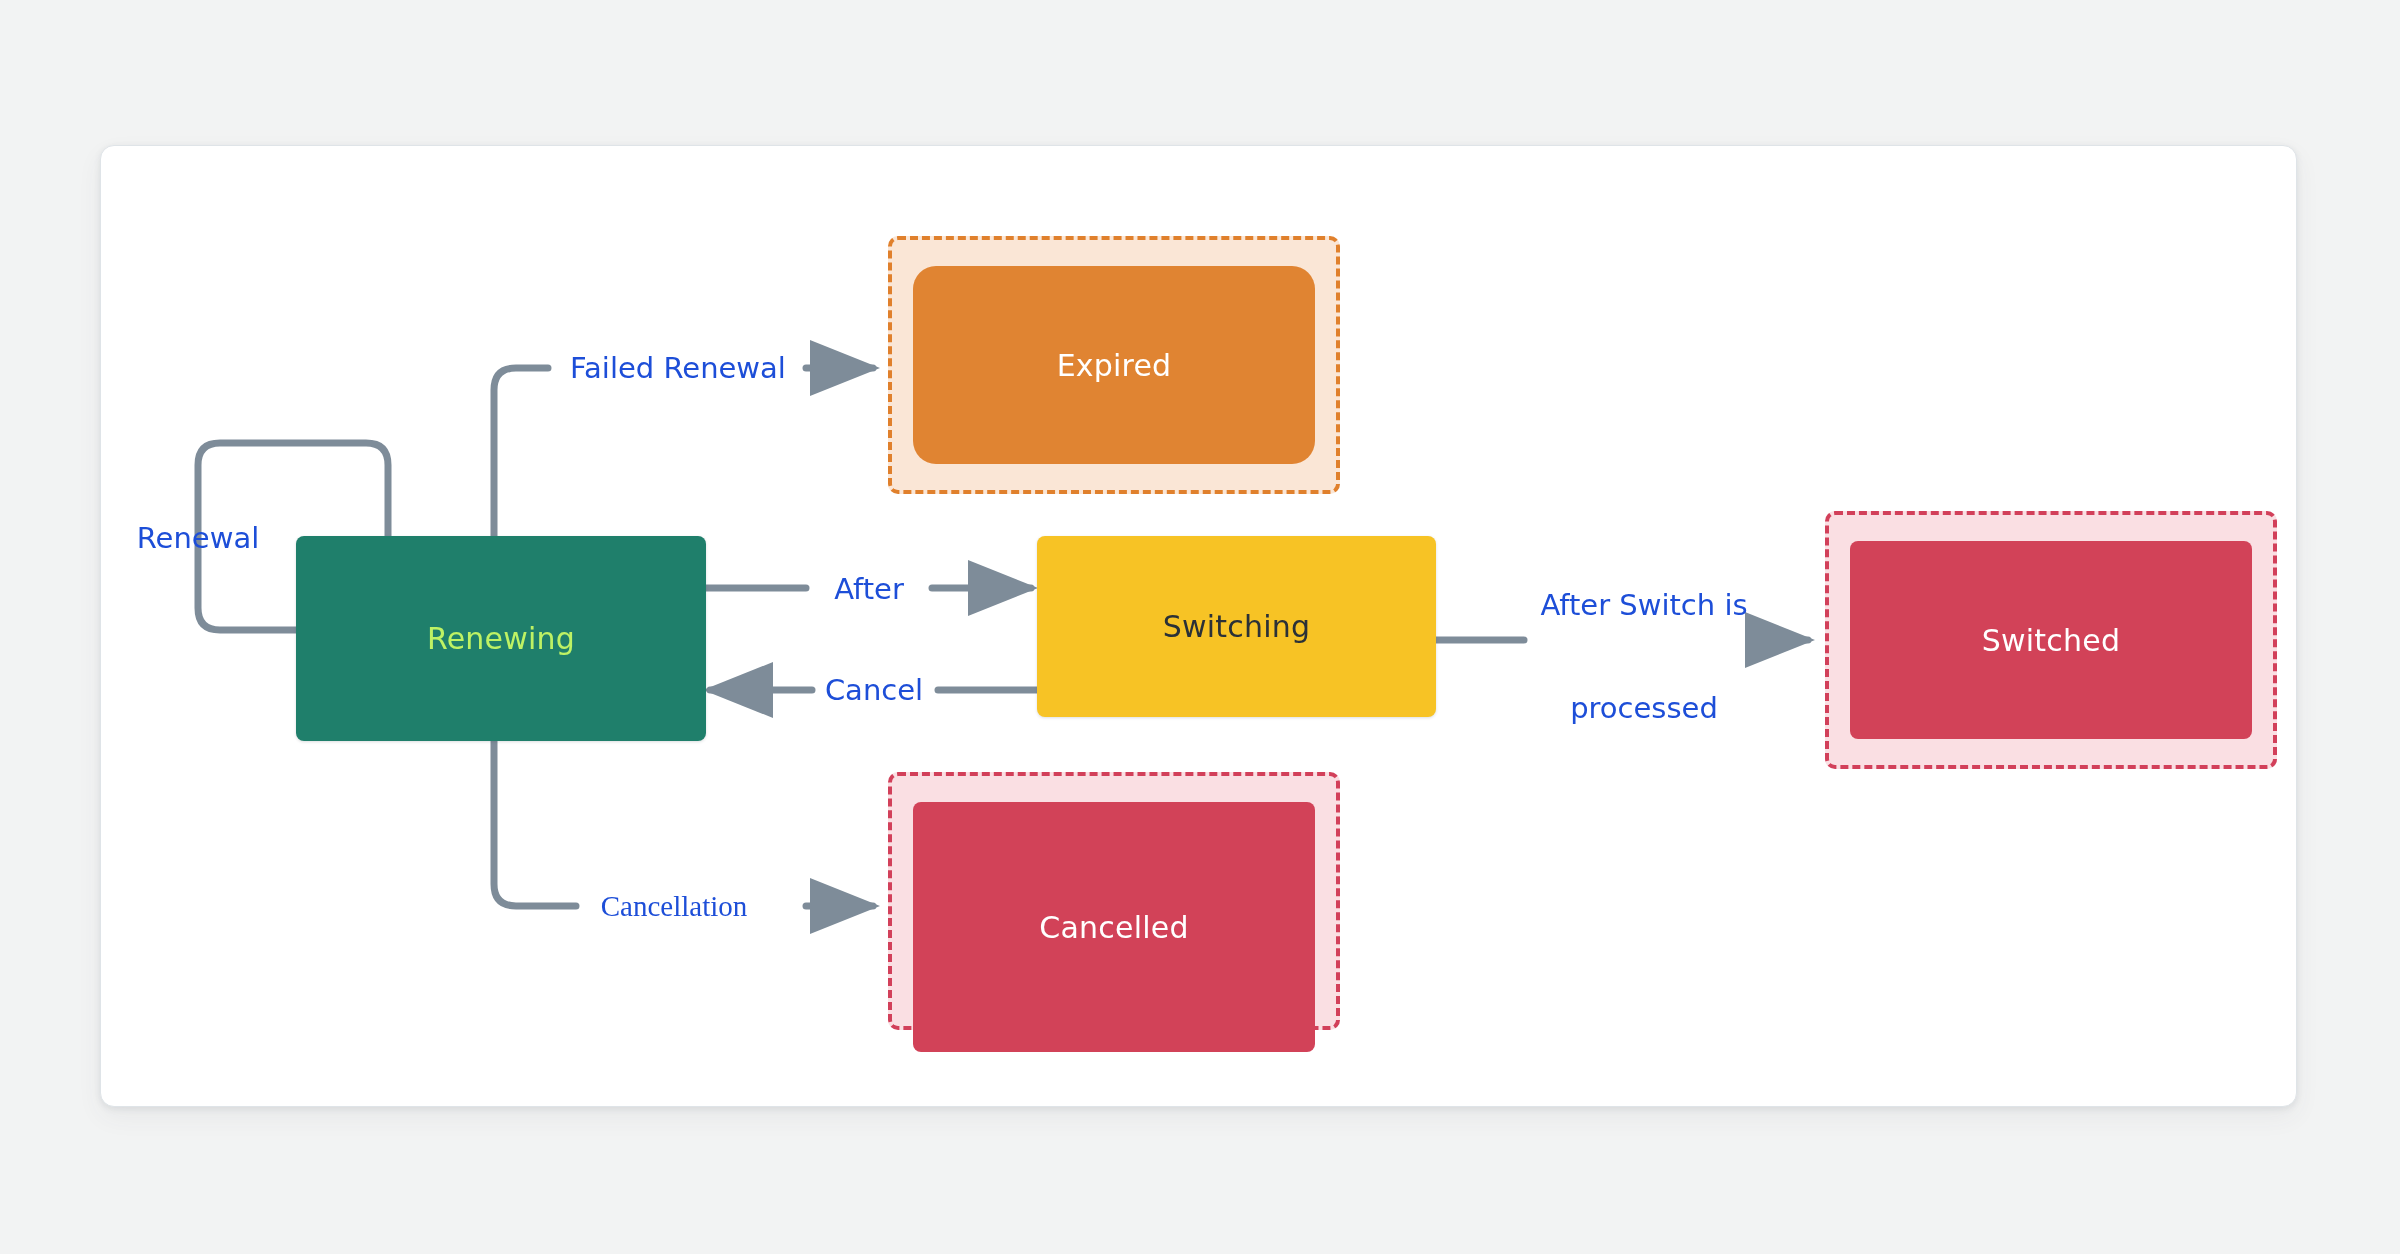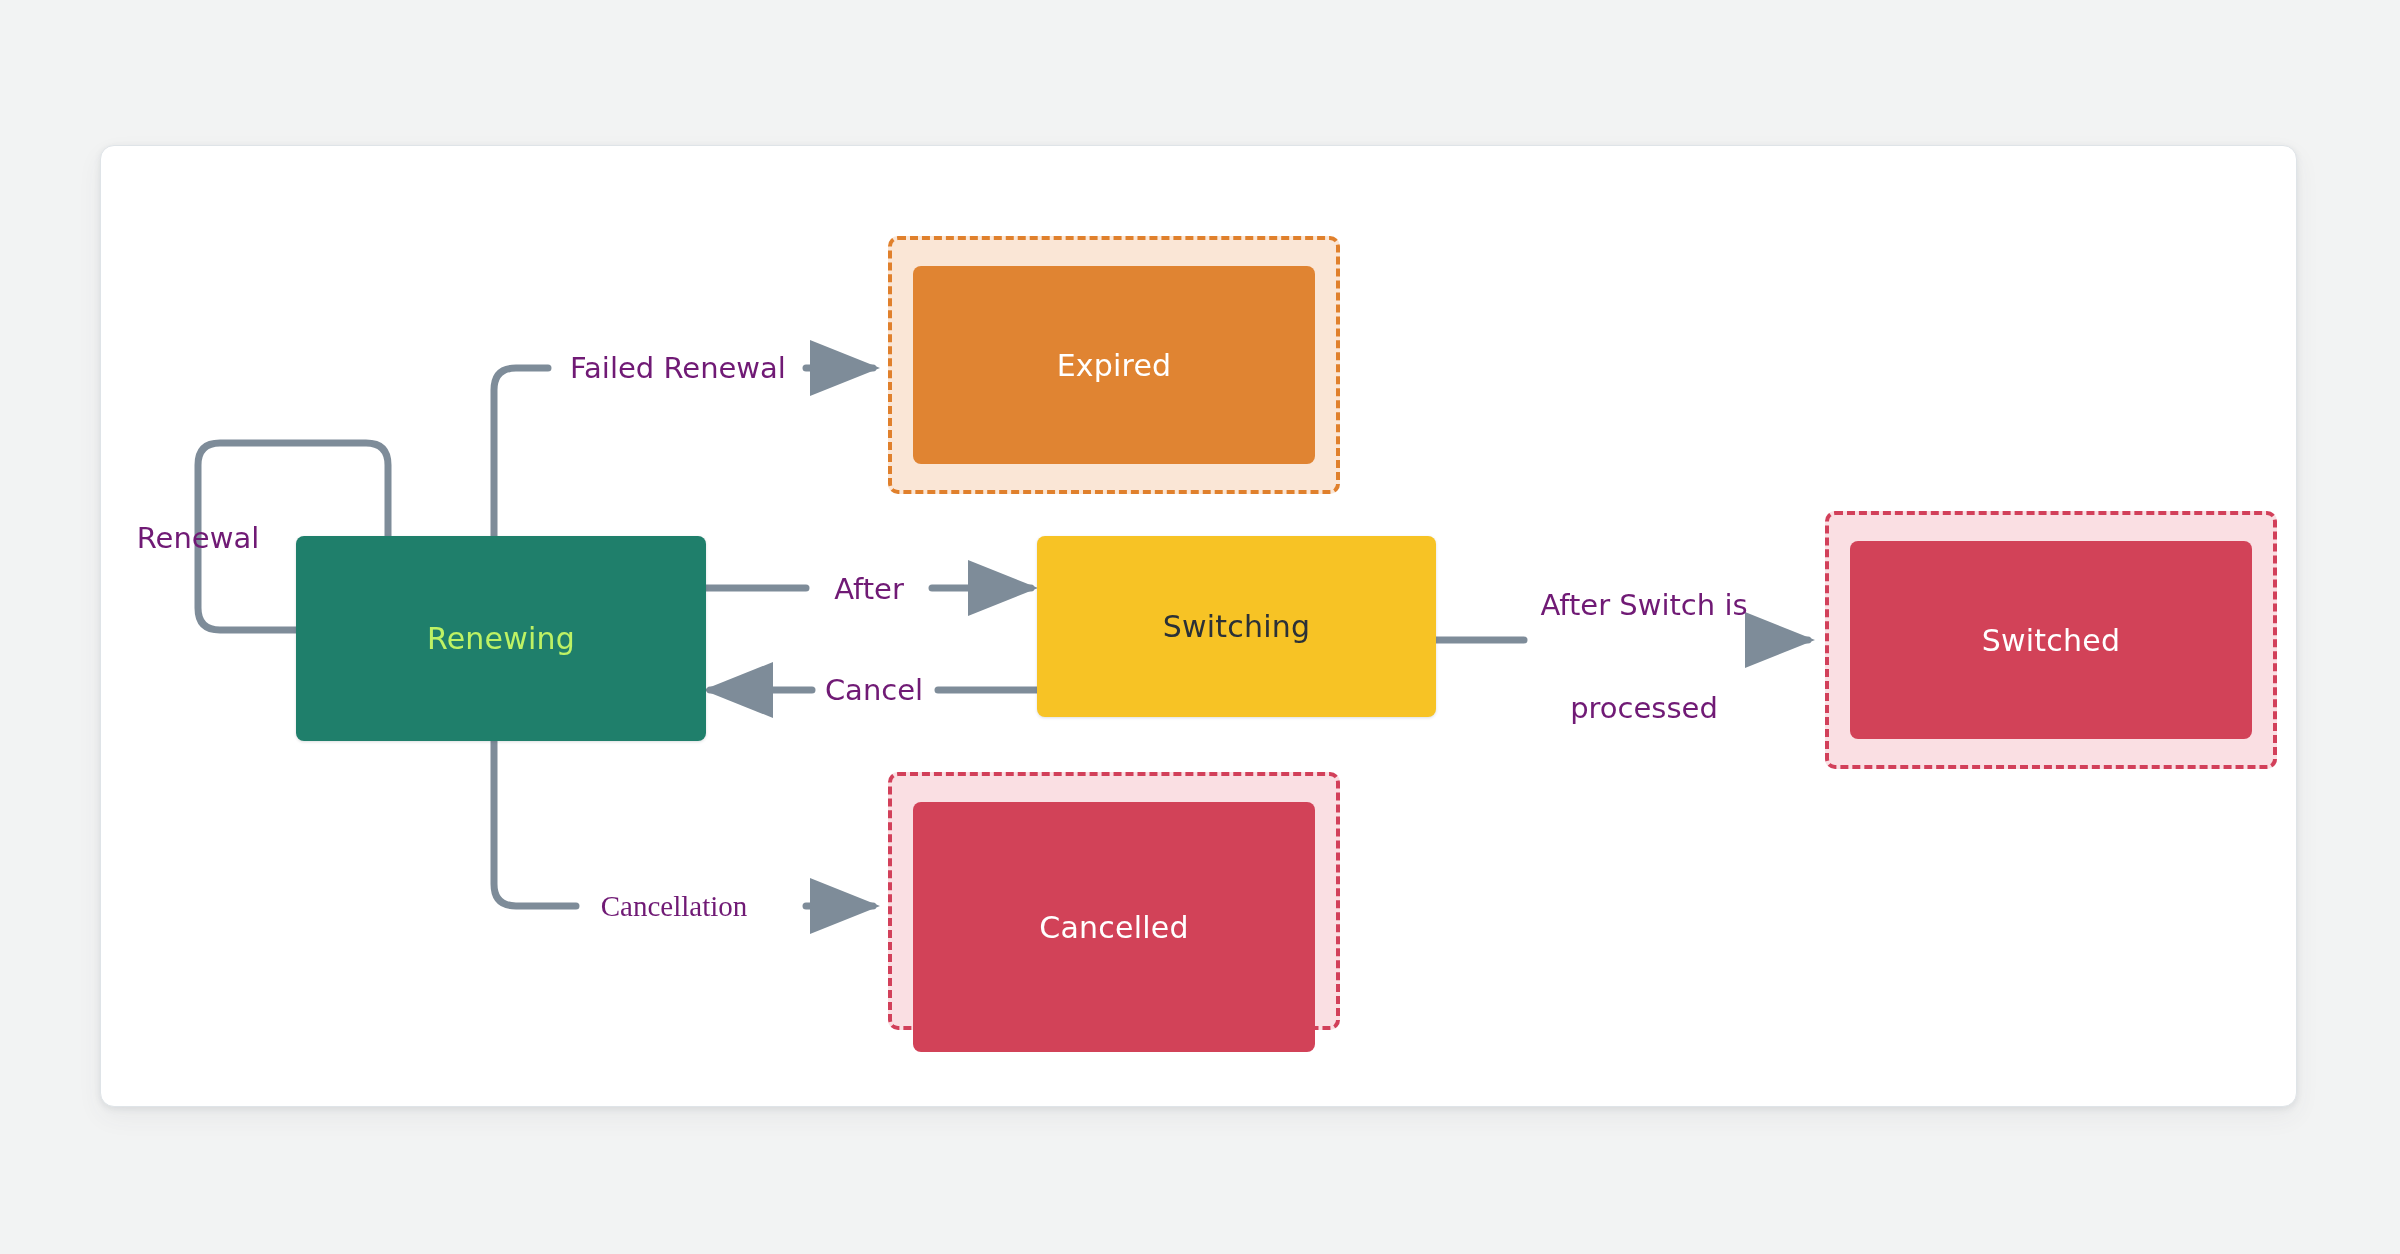--- a/index.html
+++ b/index.html
@@ -68,28 +68,28 @@
     background: #fae6d6;
     border-color: #e0802c;
   }
   .halo.crimson {
     background: #fadfe3;
     border-color: #d2405a;
   }
 
   
   .fill-teal    { background: #1f7f6b; color: #bef264; }
-  .fill-orange  { background: #e08432; color: #ffffff; }
+  .fill-orange  { background: #e08432; color: #ffffff; border-radius: 23px; }
   .fill-amber   { background: #f7c325; color: #2b3137; }
   .fill-crimson { background: #d24258; color: #ffffff; }
 
   
   .edge-label {
     position: absolute;
-    color: #701a75;
+    color: #1d4ed8;
     font-size: 29px;
     line-height: 1.18;
     text-align: center;
     white-space: pre;
     transform: translate(-50%, -50%);
   }
 </style>
 </head>
 <body>
 

